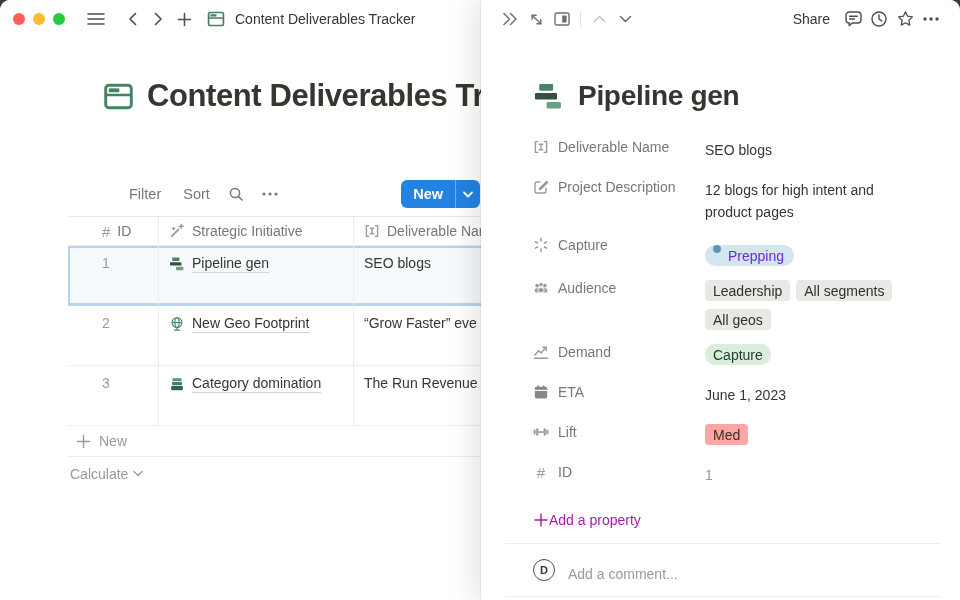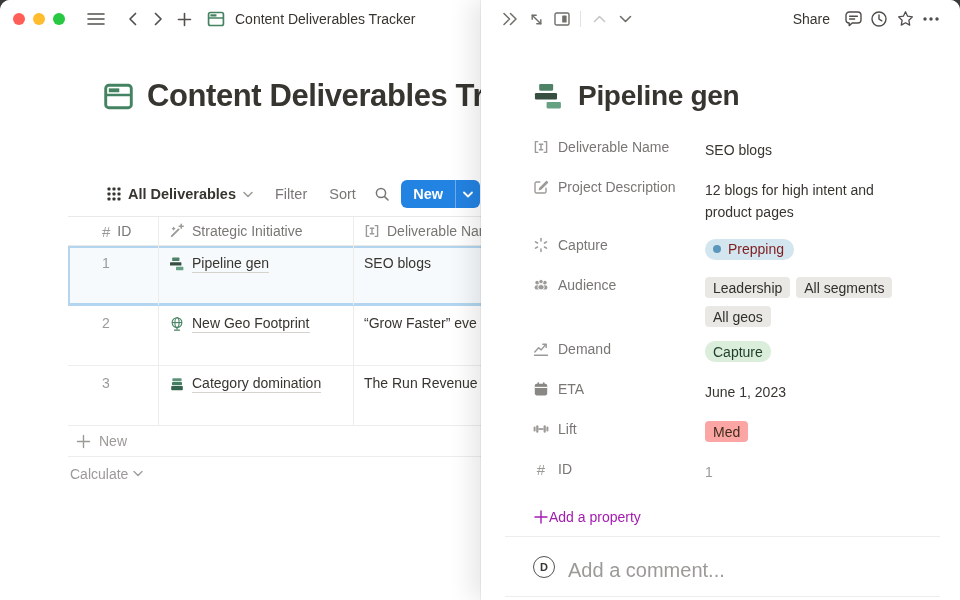--- a/index.html
+++ b/index.html
@@ -61,29 +61,29 @@
   .prop { display:flex; align-items:flex-start; min-height:40px; padding:9px 0 5px; }
   .prop-left { width:172px; flex:none; display:flex; align-items:center; gap:9px; color:#787774; }
   .prop-left .picon { color:#9b9a97; display:flex; width:16px; justify-content:center; flex:none; }
   .prop-value { width:212px; line-height:22px; color:#37352f; }
   .prop-value.muted { color:#9b9a97; }
   .pills { display:flex; flex-wrap:wrap; gap:8px 6px; }
   .pill { display:inline-flex; align-items:center; height:21px; padding:0 8px; border-radius:4px; font-size:14px; color:#32302c; }
   .pill.gray { background:#e9e8e5; }
   .pill.green { background:#dbeddb; color:#1f3d2b;border-radius:10px; }
   .pill.yellow { background:#fca5a5; color:#3f2e1a; }
-  .status-pill { display:inline-flex; align-items:center; gap:7px; height:21px; padding:0 10px 0 8px; border-radius:11px; background:#d3e5ef; color:#7f1d1d; font-size:14px; }
+  .status-pill { display:inline-flex; gap:7px; height:21px; padding:0 10px 0 8px; border-radius:11px; background:#d3e5ef; color:#6d28d9; font-size:14px; }
   .status-dot { width:8px; height:8px; border-radius:50%; background:#5b97bd; flex:none; }
   .add-prop { display:flex; align-items:center; color:#a21caf; min-height:40px; padding-top:9px; }
 
   .comment-dock { position:absolute; left:0; right:0; bottom:3px; }
   .divider { height:1px; background:#ededeb; margin:0 20px 0 24px; }
   .comment-row { display:flex; align-items:center; gap:13px; padding:14px 0 14px 52px; }
   .avatar { width:22px; height:22px; border-radius:50%; border:1px solid #54524e; color:#37352f; font-size:11px; font-weight:600; display:flex; align-items:center; justify-content:center; flex:none; }
-  .comment-ph { color:#9b9a97; font-size:20px;margin-top:8px; }
+  .comment-ph { color:#9b9a97; font-size:14px;margin-top:8px; }
 
   .hash-glyph { font-size:15px; line-height:1; color:#9b9a97; font-weight:400; }
   svg { display:block; }
 </style>
 </head>
 <body>
 
 <div class="window">
 
   <div class="left-pane">
@@ -135,41 +135,20 @@
         <svg width="31" height="31" viewBox="0 0 16 16">
             <rect x="1.4" y="2.2" width="13.2" height="11.6" rx="1.6" fill="none" stroke="#448361" stroke-width="1.5"></rect>
             <path d="M1.4 7.2h13.2" stroke="#448361" stroke-width="1.3"></path>
             <rect x="3" y="3.8" width="5.4" height="2" fill="#448361"></rect>
           </svg>
       </span>
       <h1>Content Deliverables Tracker</h1>
     </div>
 
     <div class="toolbar">
-      <span class="view-tab">
-        <span>
-            <svg width="14" height="14" viewBox="0 0 14 14" fill="#37352f">
-              <rect x="0.5" y="0.5" width="3" height="3" rx="0.8"></rect>
-              <rect x="5.5" y="0.5" width="3" height="3" rx="0.8"></rect>
-              <rect x="10.5" y="0.5" width="3" height="3" rx="0.8"></rect>
-              <rect x="0.5" y="5.5" width="3" height="3" rx="0.8"></rect>
-              <rect x="5.5" y="5.5" width="3" height="3" rx="0.8"></rect>
-              <rect x="10.5" y="5.5" width="3" height="3" rx="0.8"></rect>
-              <rect x="0.5" y="10.5" width="3" height="3" rx="0.8"></rect>
-              <rect x="5.5" y="10.5" width="3" height="3" rx="0.8"></rect>
-              <rect x="10.5" y="10.5" width="3" height="3" rx="0.8"></rect>
-            </svg>
-          </span>
-        <span class="vname">All Deliverables</span>
-        <span style="color:#9b9a97">
-            <svg width="10" height="7" viewBox="0 0 10 7" fill="none" stroke="currentColor" stroke-width="1.5" stroke-linecap="round" stroke-linejoin="round">
-              <path d="M1 1.5 5 5.5 9 1.5"></path>
-            </svg>
-          </span>
-      </span>
       <span class="tb-gray">Filter</span>
       <span class="tb-gray">Sort</span>
       <span class="tool-ic">
         <span>
             <svg width="16" height="16" viewBox="0 0 16 16" fill="none" stroke="currentColor" stroke-width="1.5" stroke-linecap="round">
               <circle cx="7" cy="7" r="4.6"></circle>
               <path d="M10.6 10.6 14 14"></path>
             </svg>
           </span>
       </span>

